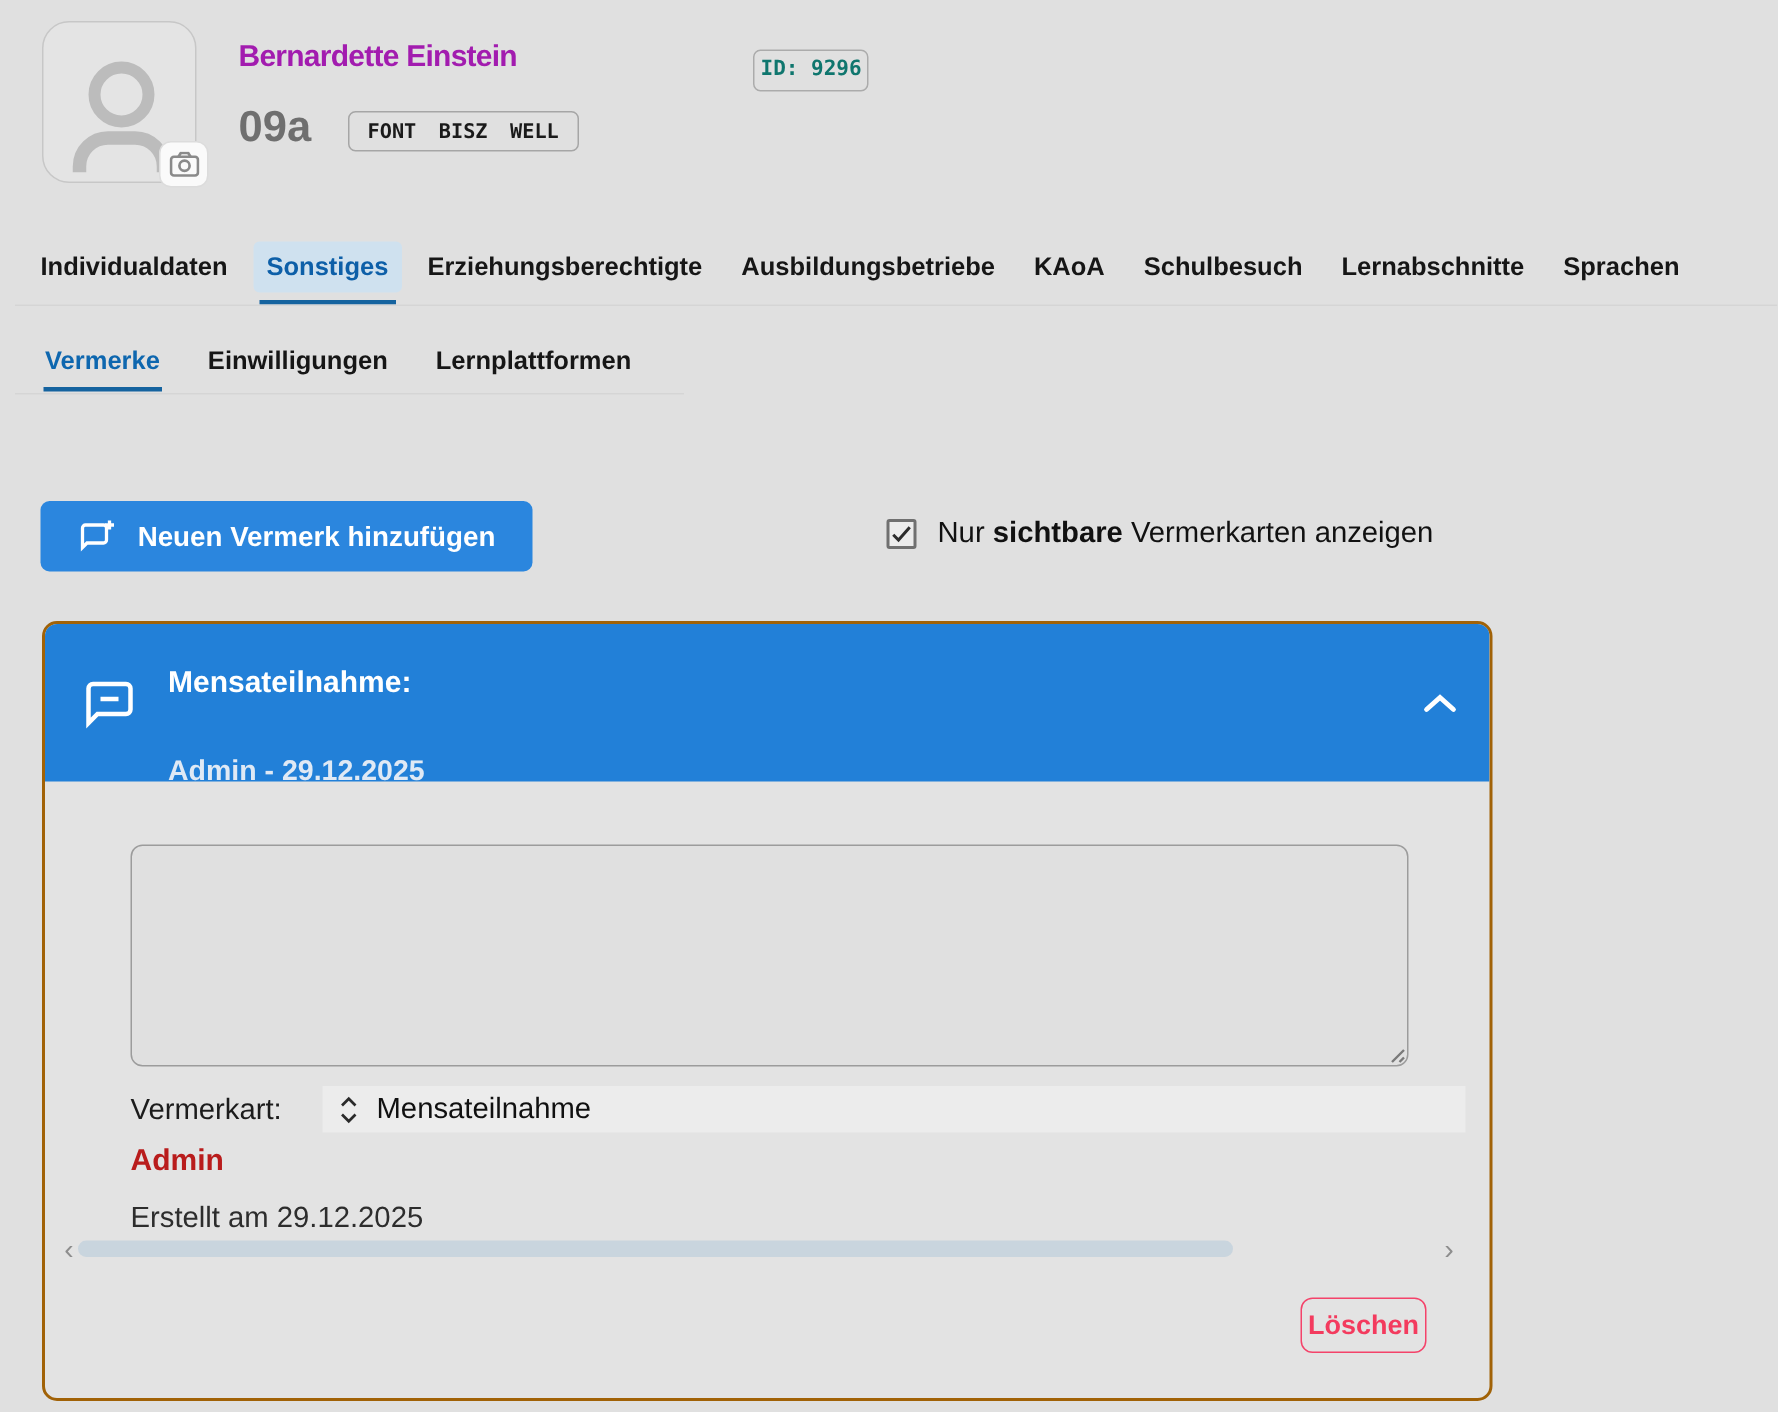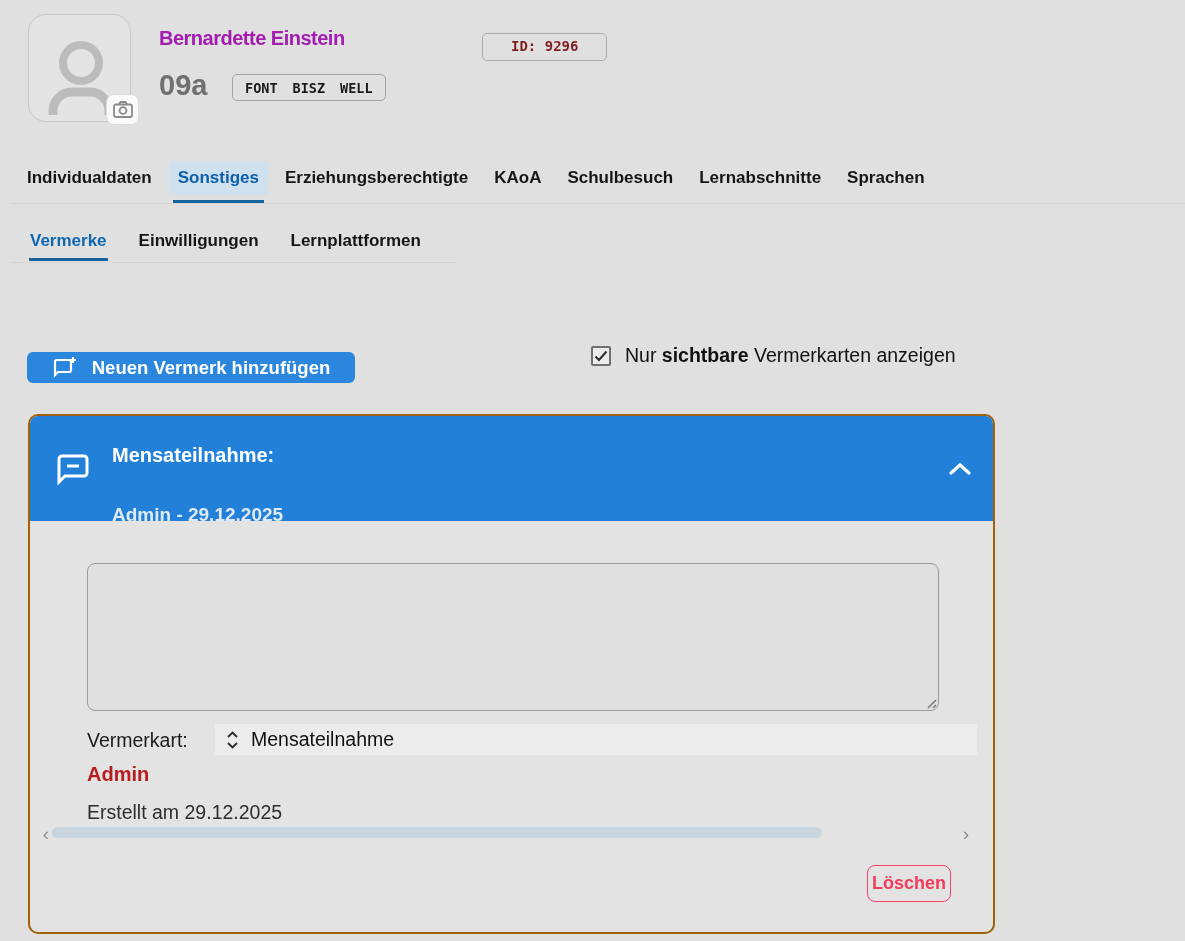--- a/index.html
+++ b/index.html
@@ -19,23 +19,23 @@
     background:#e4e4e4; border:1px solid #c7c7c7; border-radius:18px;
   }
   .avatar svg { position:absolute; left:16px; top:22px; }
   .camera-badge {
     left:106px; top:94px; width:33px; height:31px;
     background:#fafafa; border:1px solid #dcdcdc; border-radius:8px;
     display:flex; align-items:center; justify-content:center;
   }
   .student-name { left:159px; top:27px; font-size:20px; font-weight:700; color:#a21caf; letter-spacing:-0.5px; }
   .id-badge {
-    left:482px; top:33px; height:28px; padding:4px 28px;
+    left:502px; top:33px; height:28px; padding:4px 4px;
     border:1px solid #ababab; border-radius:5px;
-    font-family:"DejaVu Sans Mono", monospace; font-size:14px; font-weight:700; color:#7f1d1d;
+    font-family:"DejaVu Sans Mono", monospace; font-size:14px; font-weight:700; color:#0f766e;
   }
   .class-label { left:159px; top:69px; font-size:29px; font-weight:700; color:#6f6f6f; }
   .tags-badge {
     left:232px; top:74px; height:27px; padding:4px 12px;
     border:1px solid #a6a6a6; border-radius:5px;
     font-family:"DejaVu Sans Mono", monospace; font-size:13.5px; font-weight:700; color:#1a1a1a;
     display:flex; gap:15px; align-items:center;
   }
 
   
@@ -56,21 +56,21 @@
   .subtabs-row { left:18px; top:224px; display:flex; gap:8px; }
   .subtab { padding:7px 12px; font-size:17px; font-weight:700; color:#161616; position:relative; white-space:nowrap; cursor:pointer; }
   .subtab.active { color:#0e67af; }
   .subtab.active::after {
     content:""; position:absolute; left:11px; right:11px; bottom:-3px; height:3px; background:#15639f;
   }
   .subtabs-divider { left:10px; top:262px; width:446px; height:1px; background:#d5d5d5; }
 
   
   .add-note-btn {
-    left:27px; top:352px; width:328px; height:31px;
+    left:27px; top:334px; width:328px; height:47px;
     background:#2b86de; border:none; border-radius:6px;
     display:flex; align-items:center; justify-content:center; gap:14px;
     color:#ffffff; font-size:18.5px; font-weight:700; cursor:pointer;
     font-family:"Liberation Sans", sans-serif;
   }
   .filter-checkbox {
     left:591px; top:346px; width:20px; height:20px;
     background:#ececec; border:2px solid #707070; border-radius:2px;
     display:flex; align-items:center; justify-content:center; cursor:pointer;
   }
@@ -148,20 +148,21 @@
 <div class="abs tags-badge">
   <span>FONT</span>
   <span>BISZ</span>
   <span>WELL</span>
 </div>
 
 <div class="abs tabs-row">
   <div class="tab">Individualdaten</div>
   <div class="tab active">Sonstiges</div>
   <div class="tab">Erziehungsberechtigte</div>
+  <div class="tab">Ausbildungsbetriebe</div>
   <div class="tab">KAoA</div>
   <div class="tab">Schulbesuch</div>
   <div class="tab">Lernabschnitte</div>
   <div class="tab">Sprachen</div>
 </div>
 <div class="abs tabs-divider"></div>
 
 <div class="abs subtabs-row">
   <div class="subtab active">Vermerke</div>
   <div class="subtab">Einwilligungen</div>

